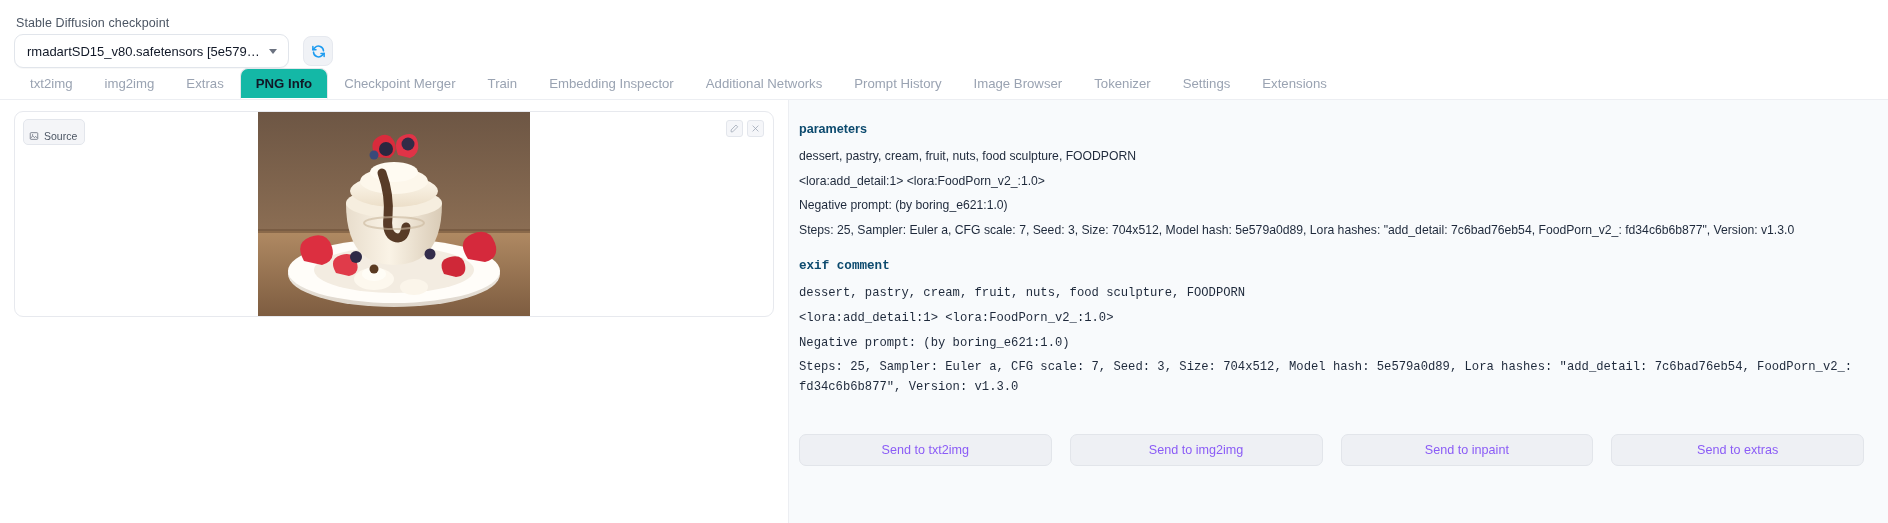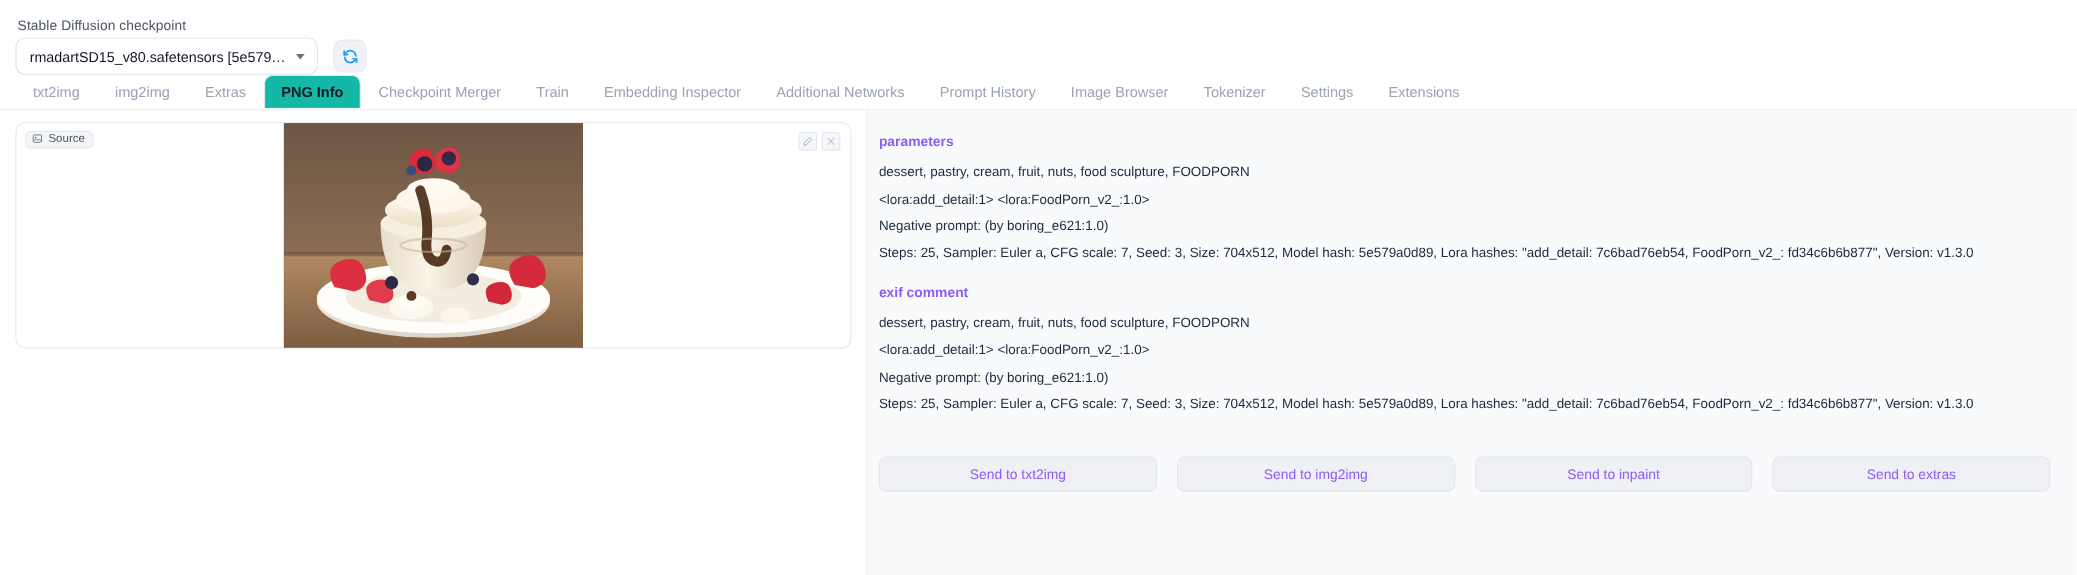--- a/index.html
+++ b/index.html
@@ -76,21 +76,21 @@
     position: relative;
     width: 760px; height: 206px;
     background: #fff;
     border: 1px solid #e7e9ee; border-radius: 9px;
     overflow: hidden;
   }
   .source-chip {
     position: absolute; top: 7px; left: 8px; z-index: 4;
     display: flex; align-items: center; gap: 5px;
     background: #f4f5f8; border: 1px solid #e3e6ec;
-    border-radius: 5px; padding: 0 7px 2px 5px;
+    border-radius: 5px; padding: 10px 7px 2px 5px;
     font-size: 10.5px; color: #4b5563;
     cursor: pointer;
   }
   .img-tools {
     position: absolute; top: 8px; right: 9px; z-index: 4;
     display: flex; gap: 4px;
   }
   .tool-btn {
     width: 17px; height: 17px; border-radius: 3px;
     background: #f5f6f9; border: 1px solid #e3e6ec;
@@ -99,27 +99,27 @@
   }
   .img-stage {
     position: absolute; inset: 0;
     display: flex; align-items: center; justify-content: center;
   }
   .photo { width: 272px; height: 206px; position: relative; overflow: hidden;
            background: #8a6a50; }
 
   
   .section-title {
-    font-size: 12.6px; font-weight: 700; color: #8b5cf6;
+    font-size: 12.6px; font-weight: 700; color: #0c4a6e;
     margin: 0 0 11px 0;
   }
   .ptext { font-size: 12.2px; color: #1e293b; line-height: 19.6px;
            margin: 0 0 5px 0; word-break: break-word; }
   .block { margin-bottom: 19px; }
-  .block.second { margin-top: 19px; }
+  .block.second { margin-top: 19px; font-family: Liberation Mono, monospace; }
 
   
   .send-row { display: flex; gap: 18px; padding-top: 18px; }
   .send-btn {
     flex: 1; height: 32px; border-radius: 7px;
     background: #eef0f4; border: 1px solid #e2e5ea;
     display: flex; align-items: center; justify-content: center;
     font-size: 12.6px; color: #8b5cf6; cursor: pointer;
   }
 </style>

